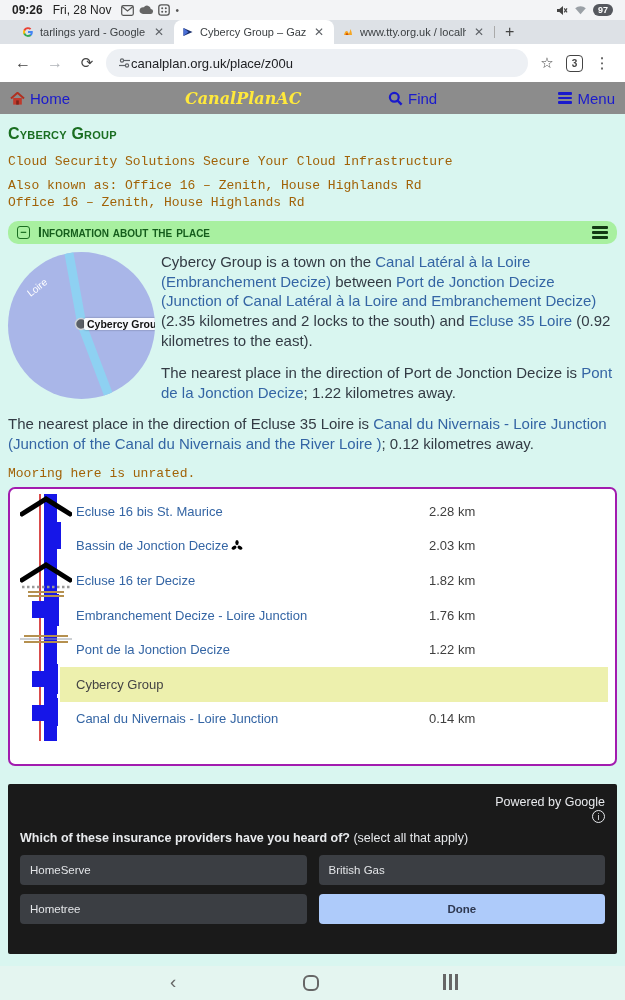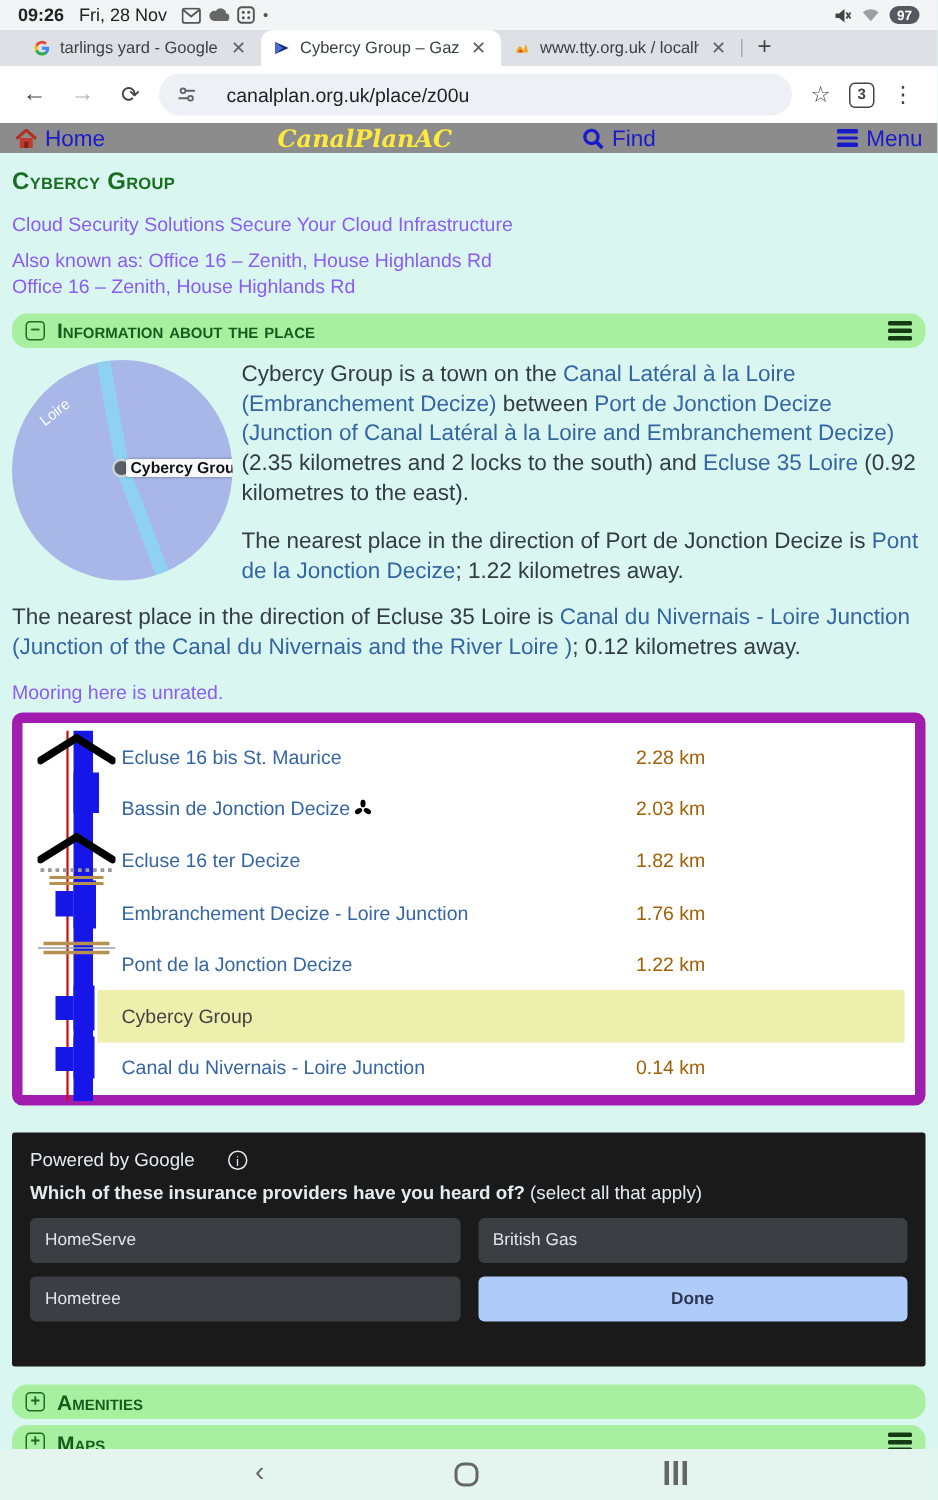--- a/index.html
+++ b/index.html
@@ -21,67 +21,67 @@
   .tab.active { background:#fff; }
   .tab .close { color:#5f6368; font-size:12px; padding:0 2px; }
   .favicon { width:12px; height:12px; flex:none; }
   .newtab { font-size:16px; color:#444; padding:0 10px; align-self:center; }
   .tabdiv { width:1px; height:12px; background:#aaa; align-self:center; }
 
   
   .toolbar { height:38px; background:#fff; display:flex; align-items:center; padding:0 10px; gap:6px; }
   .navbtn { font-size:16px; color:#444; width:26px; text-align:center; }
   .navbtn.disabled { color:#b0b3b8; }
-  .urlpill { flex:1; height:28px; background:#edf0f4; border-radius:14px; display:flex; align-items:center; padding:0 12px; gap:20px; }
+  .urlpill { flex:1; height:28px; background:#edf0f4; border-radius:14px; display:flex; align-items:center; padding:0 12px; gap:0; }
   .urltext { font-size:13px; color:#202124; }
   .tabcount { width:17px; height:17px; border:1.6px solid #444; border-radius:4px; font-size:10px; color:#444; display:flex; align-items:center; justify-content:center; font-weight:bold; }
 
   
-  .sitenav { height:20px; background:#8c8c8c; display:flex; align-items:center; padding:0 10px; }
+  .sitenav { height:32px; background:#8c8c8c; display:flex; align-items:center; padding:0 10px; }
   .sitenav a { text-decoration:none; }
   .snitem { color:#1a1acc; font-size:15px; display:flex; align-items:center; gap:5px; }
   .brand { font-family:"DejaVu Serif", serif; font-style:italic; font-weight:bold; color:#ffe93b; font-size:16px; position:absolute; left:185px; }
   .sn-find { position:absolute; left:388px; }
   .sn-menu { position:absolute; right:10px; }
   .hamb-blue { display:inline-block; width:14px; }
   .hamb-blue i { display:block; height:2.5px; background:#1a1acc; margin:2px 0; border-radius:1px; }
 
   
   .content { padding:0 8px; }
   h1.place { font-variant:small-caps; font-size:16px; color:#1a6e21; margin-top:11px; letter-spacing:.2px; }
-  .bodytext { font-size:13px; color:#8b5cf6; }
+  .bodytext { font-size:13px; color:#a16207;font-family:Liberation Mono, monospace; }
   .subtitle { margin-top:11px; }
   .aka { margin-top:9px; line-height:1.3; }
 
   .secbar { margin-top:9px; height:23px; background:#a8f0a0; border-radius:10px; display:flex; align-items:center; padding:0 9px; gap:8px; }
   .secbar .sectitle { font-variant:small-caps; font-weight:bold; font-size:14px; color:#155d1c; }
   .boxicon { width:13px; height:13px; border:1.6px solid #1a6e21; border-radius:3px; color:#1a6e21; font-size:11px; line-height:10px; text-align:center; font-weight:bold; flex:none; }
   .hamb-g { margin-left:auto; width:16px; }
   .hamb-g i { display:block; height:2.6px; background:#143914; margin:2.4px 0; border-radius:1px; }
 
   .infobody { margin-top:8px; overflow:visible; }
   .mapcircle { float:left; width:147px; height:147px; border-radius:50%; background:#a9b6e8; position:relative; overflow:hidden; margin-right:6px; }
   .riverlabel { position:absolute; left:18px; top:30px; color:#fff; font-size:10px; transform:rotate(-38deg); }
   .markerlabel { position:absolute; left:76px; top:66px; background:rgba(255,255,255,.92); color:#111; font-size:10.5px; font-weight:bold; padding:0 3px; border-radius:2px; box-shadow:0 0 2px rgba(0,0,0,.4); white-space:nowrap; }
   .infotext p { font-size:15px; line-height:1.32; color:#333b44; margin-bottom:12px; }
   a.lnk { color:#3465a4; text-decoration:none; }
   .mooring { clear:both; margin-top:8px; }
 
   
-  .routetable { margin-top:6px; background:#fff; border:7px solid #a21caf; border-radius:7px; position:relative; padding:5px 0 1px; }
+  .routetable { margin-top:6px; background:#fff; border:2px solid #a21caf; border-radius:7px; position:relative; padding:5px 0 28px; }
   .diagram { position:absolute; left:10px; top:5px; }
   .rrow { height:34.6px; display:flex; align-items:center; padding-left:66px; position:relative; font-size:13px; }
   .rrow .rname { flex:1; display:flex; align-items:center; gap:3px; position:relative; z-index:1; }
-  .rrow .rdist { width:186px; color:#a16207; position:relative; z-index:1; }
+  .rrow .rdist { width:186px; color:#404040; position:relative; z-index:1; }
   .rrow.hl::before { content:""; position:absolute; left:50px; right:7px; top:0; bottom:0; background:#edf0ad; }
   .rrow.hl .rname { color:#444; }
 
   
   .survey { margin-top:18px; background:#1a1a1a; border-radius:2px; padding:11px 12px 30px; color:#e8eaed; }
-  .powered { display:flex; align-items:flex-end; gap:22px; font-size:12.5px; }
+  .powered { display:flex; align-items:flex-end; gap:1px; font-size:12.5px;flex-direction:column; }
   .ginfo { width:13px; height:13px; border:1.3px solid #e8eaed; border-radius:50%; font-size:9px; display:inline-flex; align-items:center; justify-content:center; font-style:normal; }
   .question { margin-top:8px; font-size:12.5px; }
   .question b { font-weight:bold; }
   .optgrid { margin-top:10px; display:grid; grid-template-columns:1fr 1fr; gap:9px 12px; }
   .optbtn { height:30px; background:#3b3e43; border-radius:4px; display:flex; align-items:center; padding:0 10px; font-size:11.5px; color:#e3e5e8; }
   .donebtn { background:#aecbfa; color:#2e3850; justify-content:center; font-weight:bold; }
 
   
   .bars .secbar { margin-top:4px; }
   .bars .secbar.first { margin-top:12px; }

